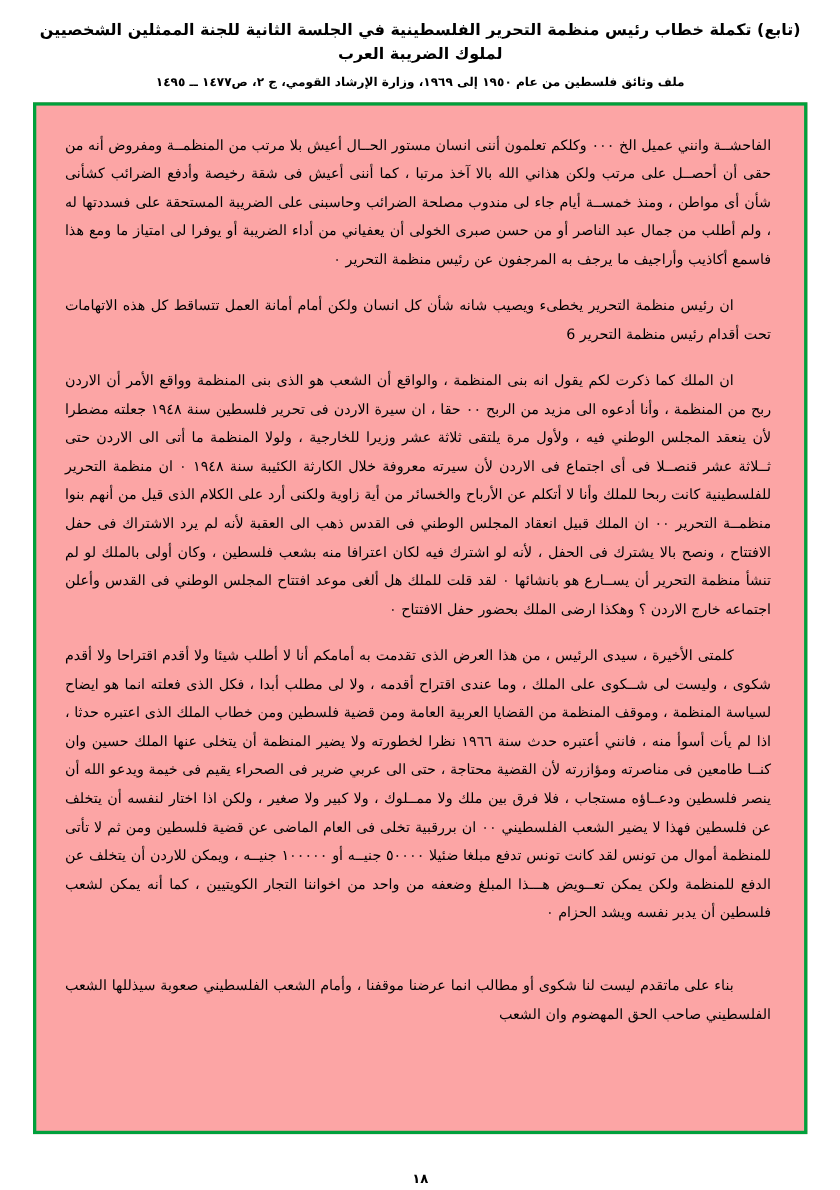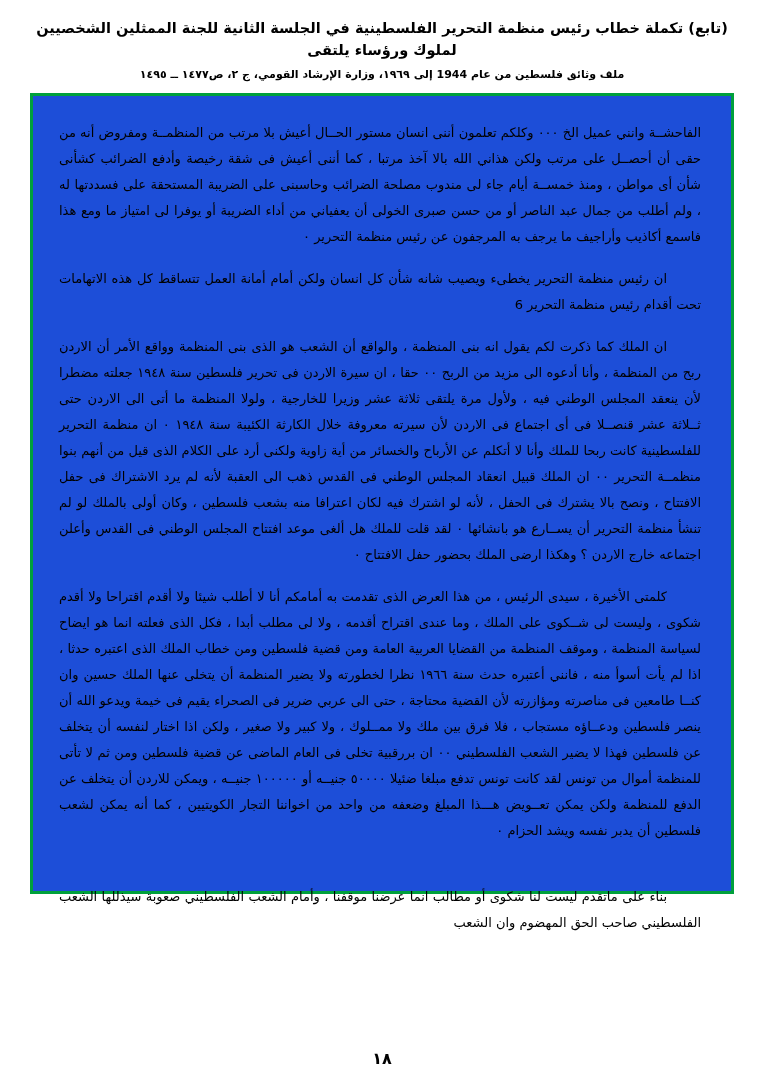--- a/index.html
+++ b/index.html
@@ -37,24 +37,24 @@
   .header-source {
     font-family: "DejaVu Sans", sans-serif;
     font-size: 11px;
     font-weight: bold;
     line-height: 1.6;
     margin: 4px 6px 0 6px;
   }
   .frame {
     margin-top: 10px;
     border: 3px solid #00a03c;
-    height: 801px;
+    height: 938px;
     box-sizing: border-box;
     padding: 24px 30px 20px 26px;
-    background: #1d4ed8;
+    background: #fca5a5;
     position: relative;
   }
   .body-text {
     direction: rtl;
     text-align: justify;
     text-align-last: right;
     font-family: "DejaVu Sans", sans-serif;
     font-size: 13px;
     line-height: 26px;
     letter-spacing: 0px;
@@ -65,35 +65,35 @@
   }
   .para:last-child {
     margin-bottom: 0;
     margin-top: 40px;
   }
   .para.p1 { text-indent: 0; }
   .footer {
     position: absolute;
     left: 0;
     right: 0;
-    bottom: 14px;
+    bottom: 4px;
     text-align: center;
     font-family: "DejaVu Sans", sans-serif;
-    font-size: 16px;
+    font-size: 12px;
     font-weight: bold;
   }
 </style>
 </head>
 <body>
 
 <div class="page">
 
   <div class="header">
-    <div class="header-title">(تابع) تكملة خطاب رئيس منظمة التحرير الفلسطينية في الجلسة الثانية للجنة الممثلين الشخصيين لملوك ورؤساء يلتقى</div>
-    <div class="header-source">ملف وثائق فلسطين من عام 1944 إلى ١٩٦٩، وزارة الإرشاد القومي، ج ٢، ص١٤٧٧ ــ ١٤٩٥</div>
+    <div class="header-title">(تابع) تكملة خطاب رئيس منظمة التحرير الفلسطينية في الجلسة الثانية للجنة الممثلين الشخصيين لملوك الضريبة العرب</div>
+    <div class="header-source">ملف وثائق فلسطين من عام ١٩٥٠ إلى ١٩٦٩، وزارة الإرشاد القومي، ج ٢، ص١٤٧٧ ــ ١٤٩٥</div>
   </div>
 
   <div class="frame">
     <div class="body-text">
       <p class="para p1">الفاحشــة وانني عميل الخ ٠٠٠ وكلكم تعلمون أننى انسان مستور الحــال أعيش بلا مرتب من المنظمــة ومفروض أنه من حقى أن أحصــل على مرتب ولكن هذاني الله بالا آخذ مرتبا ، كما أننى أعيش فى شقة رخيصة وأدفع الضرائب كشأنى شأن أى مواطن ، ومنذ خمســة أيام جاء لى مندوب مصلحة الضرائب وحاسبنى على الضريبة المستحقة على فسددتها له ، ولم أطلب من جمال عبد الناصر أو من حسن صبرى الخولى أن يعفياني من أداء الضريبة أو يوفرا لى امتياز ما ومع هذا فاسمع أكاذيب وأراجيف ما يرجف به المرجفون عن رئيس منظمة التحرير ٠</p>
       <p class="para">ان رئيس منظمة التحرير يخطىء ويصيب شانه شأن كل انسان ولكن أمام أمانة العمل تتساقط كل هذه الاتهامات تحت أقدام رئيس منظمة التحرير 6</p>
       <p class="para">ان الملك كما ذكرت لكم يقول انه بنى المنظمة ، والواقع أن الشعب هو الذى بنى المنظمة وواقع الأمر أن الاردن ربح من المنظمة ، وأنا أدعوه الى مزيد من الربح ٠٠ حقا ، ان سيرة الاردن فى تحرير فلسطين سنة ١٩٤٨ جعلته مضطرا لأن ينعقد المجلس الوطني فيه ، ولأول مرة يلتقى ثلاثة عشر وزيرا للخارجية ، ولولا المنظمة ما أتى الى الاردن حتى ثــلاثة عشر قنصــلا فى أى اجتماع فى الاردن لأن سيرته معروفة خلال الكارثة الكئيبة سنة ١٩٤٨ ٠ ان منظمة التحرير للفلسطينية كانت ربحا للملك وأنا لا أتكلم عن الأرباح والخسائر من أية زاوية ولكنى أرد على الكلام الذى قيل من أنهم بنوا منظمــة التحرير ٠٠ ان الملك قبيل انعقاد المجلس الوطني فى القدس ذهب الى العقبة لأنه لم يرد الاشتراك فى حفل الافتتاح ، ونصح بالا يشترك فى الحفل ، لأنه لو اشترك فيه لكان اعترافا منه بشعب فلسطين ، وكان أولى بالملك لو لم تنشأ منظمة التحرير أن يســارع هو بانشائها ٠ لقد قلت للملك هل ألغى موعد افتتاح المجلس الوطني فى القدس وأعلن اجتماعه خارج الاردن ؟ وهكذا ارضى الملك بحضور حفل الافتتاح ٠</p>
       <p class="para">كلمتى الأخيرة ، سيدى الرئيس ، من هذا العرض الذى تقدمت به أمامكم أنا لا أطلب شيئا ولا أقدم اقتراحا ولا أقدم شكوى ، وليست لى شــكوى على الملك ، وما عندى اقتراح أقدمه ، ولا لى مطلب أبدا ، فكل الذى فعلته انما هو ايضاح لسياسة المنظمة ، وموقف المنظمة من القضايا العربية العامة ومن قضية فلسطين ومن خطاب الملك الذى اعتبره حدثا ، اذا لم يأت أسوأ منه ، فانني أعتبره حدث سنة ١٩٦٦ نظرا لخطورته ولا يضير المنظمة أن يتخلى عنها الملك حسين وان كنــا طامعين فى مناصرته ومؤازرته لأن القضية محتاجة ، حتى الى عربي ضرير فى الصحراء يقيم فى خيمة ويدعو الله أن ينصر فلسطين ودعــاؤه مستجاب ، فلا فرق بين ملك ولا ممــلوك ، ولا كبير ولا صغير ، ولكن اذا اختار لنفسه أن يتخلف عن فلسطين فهذا لا يضير الشعب الفلسطيني ٠٠ ان بررقبية تخلى فى العام الماضى عن قضية فلسطين ومن ثم لا تأتى للمنظمة أموال من تونس لقد كانت تونس تدفع مبلغا ضئيلا ٥٠٠٠٠ جنيــه أو ١٠٠٠٠٠ جنيــه ، ويمكن للاردن أن يتخلف عن الدفع للمنظمة ولكن يمكن تعــويض هـــذا المبلغ وضعفه من واحد من اخواننا التجار الكويتيين ، كما أنه يمكن لشعب فلسطين أن يدبر نفسه ويشد الحزام ٠</p>
       <p class="para">بناء على ماتقدم ليست لنا شكوى أو مطالب انما عرضنا موقفنا ، وأمام الشعب الفلسطيني صعوبة سيذللها الشعب الفلسطيني صاحب الحق المهضوم وان الشعب</p>
     </div>

